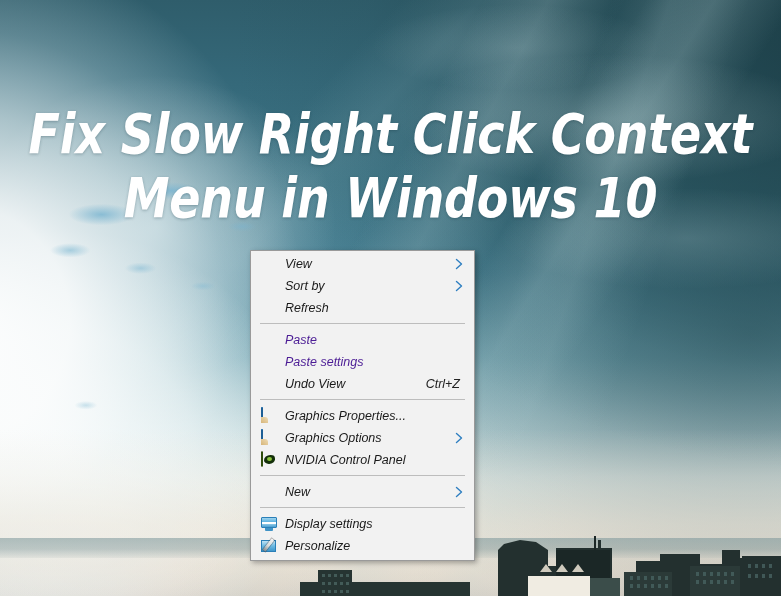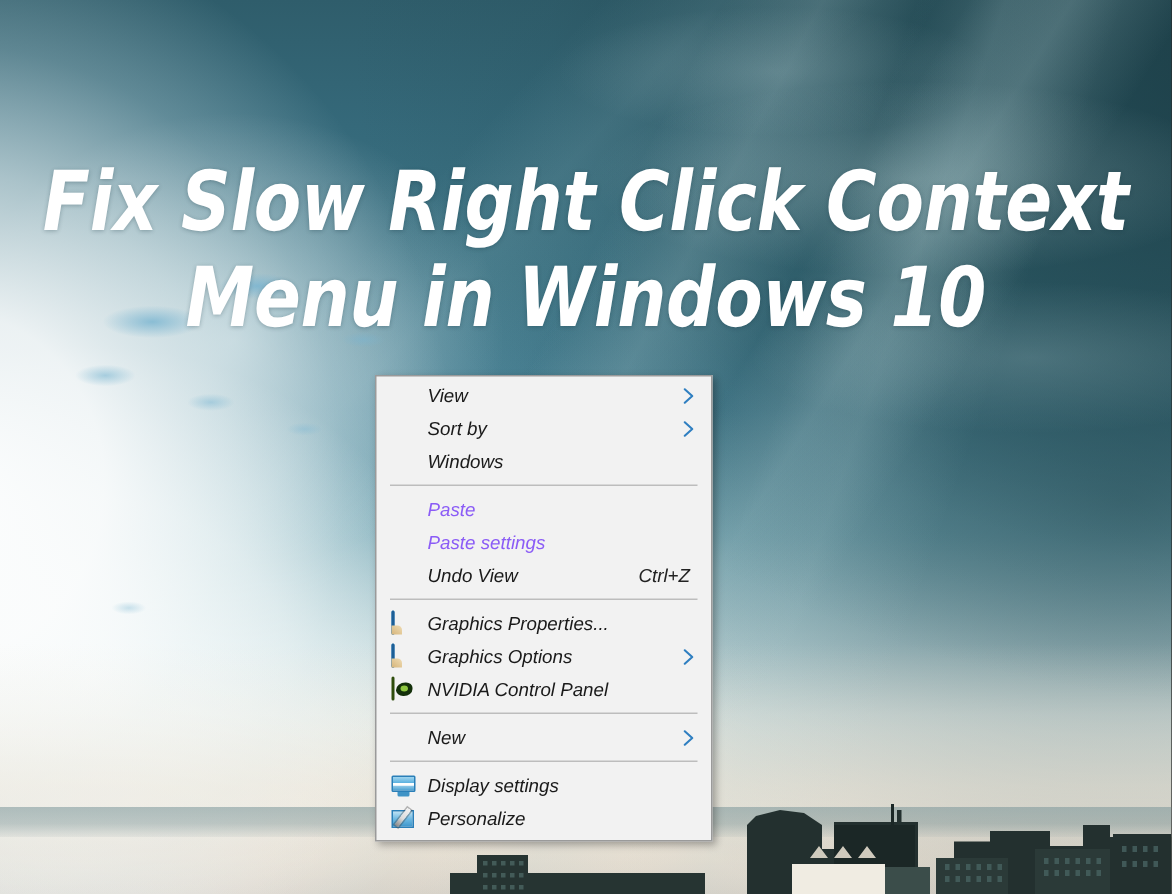--- a/index.html
+++ b/index.html
@@ -131,21 +131,21 @@
     white-space: nowrap;
   }
   .mi .ico {
     width: 16px; height: 16px;
     flex: 0 0 16px;
     margin-right: 7px;
     position: relative;
   }
   .mi .lbl { flex: 1 1 auto; padding-left: 1px; }
   .mi.noicon .lbl { padding-left: 24px; }
-  .mi.disabled .lbl { color: #8b5cf6; }
+  .mi.disabled .lbl { color: #4c1d95; }
   .mi .accel { color: #222; font-size: 12.5px; padding-right: 6px; margin-left: 28px; }
   .mi .chev {
     position: absolute;
     right: 10px;
     top: 50%;
     transform: translateY(-50%);
     width: 10px; height: 12px;
   }
   .sep {
     height: 1px;
@@ -338,21 +338,21 @@
         <path d="M2.5,1.5 L7.5,6 L2.5,10.5" fill="none" stroke="#2f7fc1" stroke-width="1.4" stroke-linecap="round" stroke-linejoin="round"></path>
       </svg>
     </div>
     <div class="mi noicon">
       <span class="lbl">Sort by</span>
       <svg class="chev" viewBox="0 0 10 12">
         <path d="M2.5,1.5 L7.5,6 L2.5,10.5" fill="none" stroke="#2f7fc1" stroke-width="1.4" stroke-linecap="round" stroke-linejoin="round"></path>
       </svg>
     </div>
     <div class="mi noicon">
-      <span class="lbl">Windows</span>
+      <span class="lbl">Refresh</span>
     </div>
 
     <div class="sep"></div>
 
     <div class="mi noicon disabled">
       <span class="lbl">Paste</span>
     </div>
     <div class="mi noicon disabled">
       <span class="lbl">Paste settings</span>
     </div>

